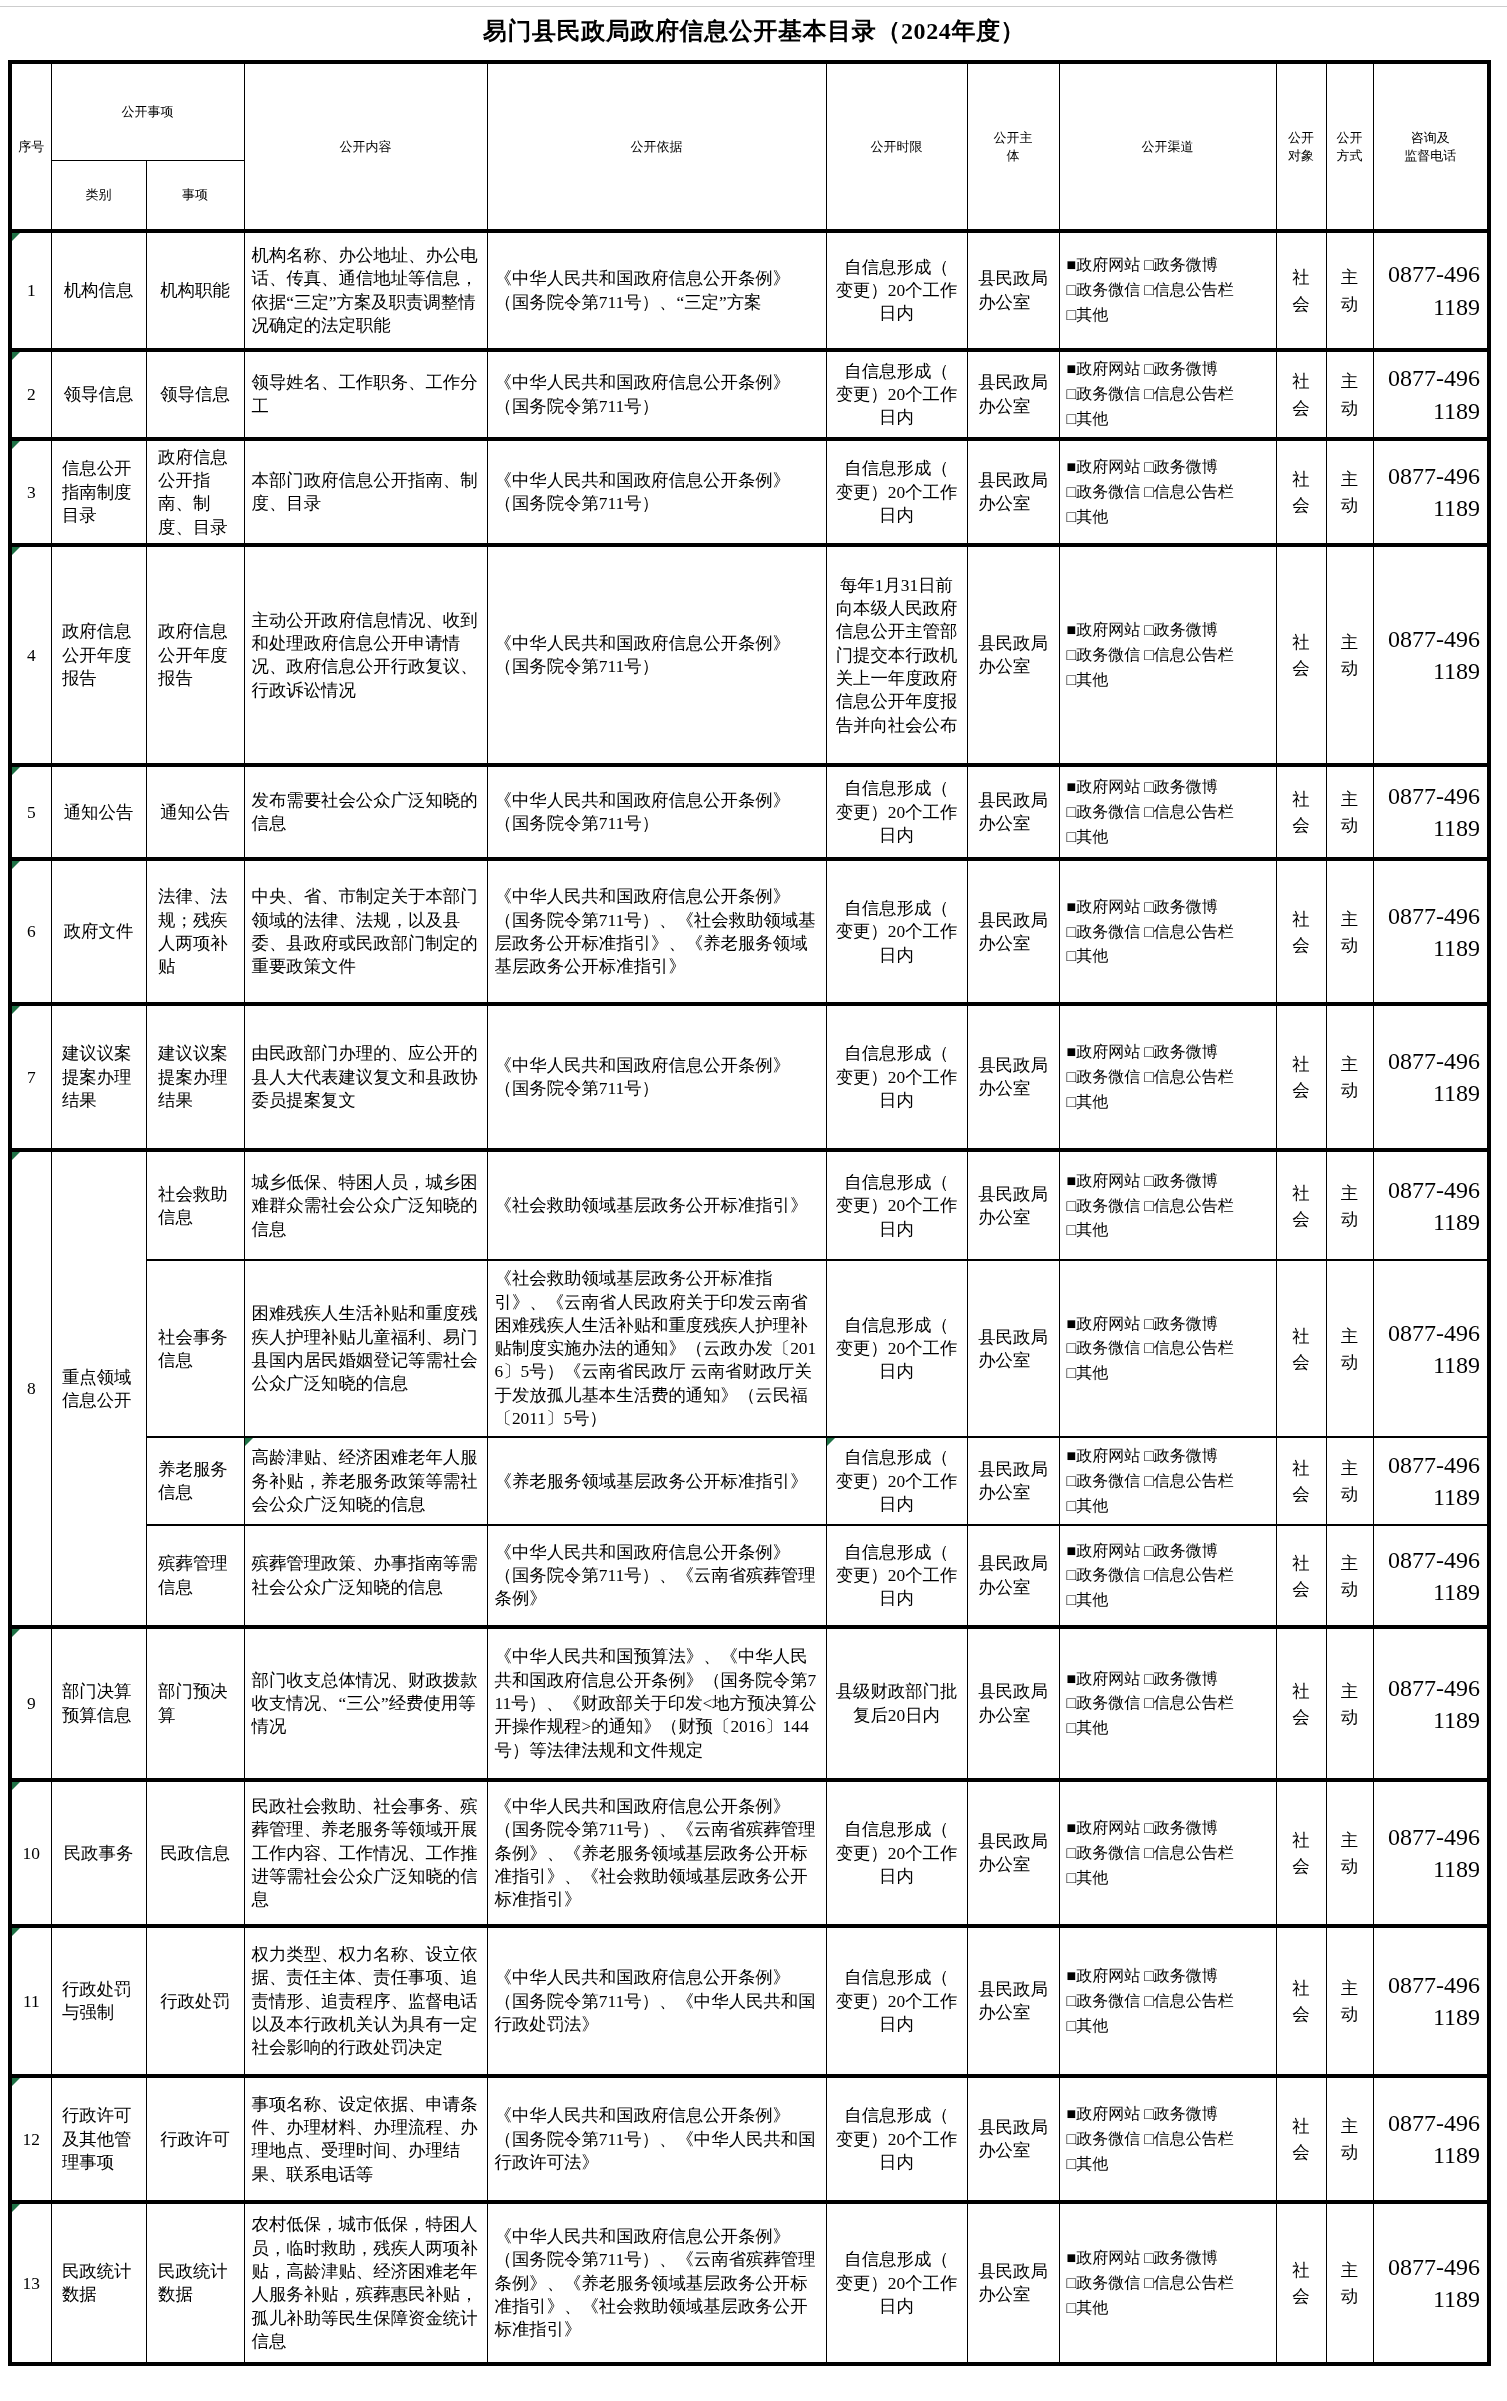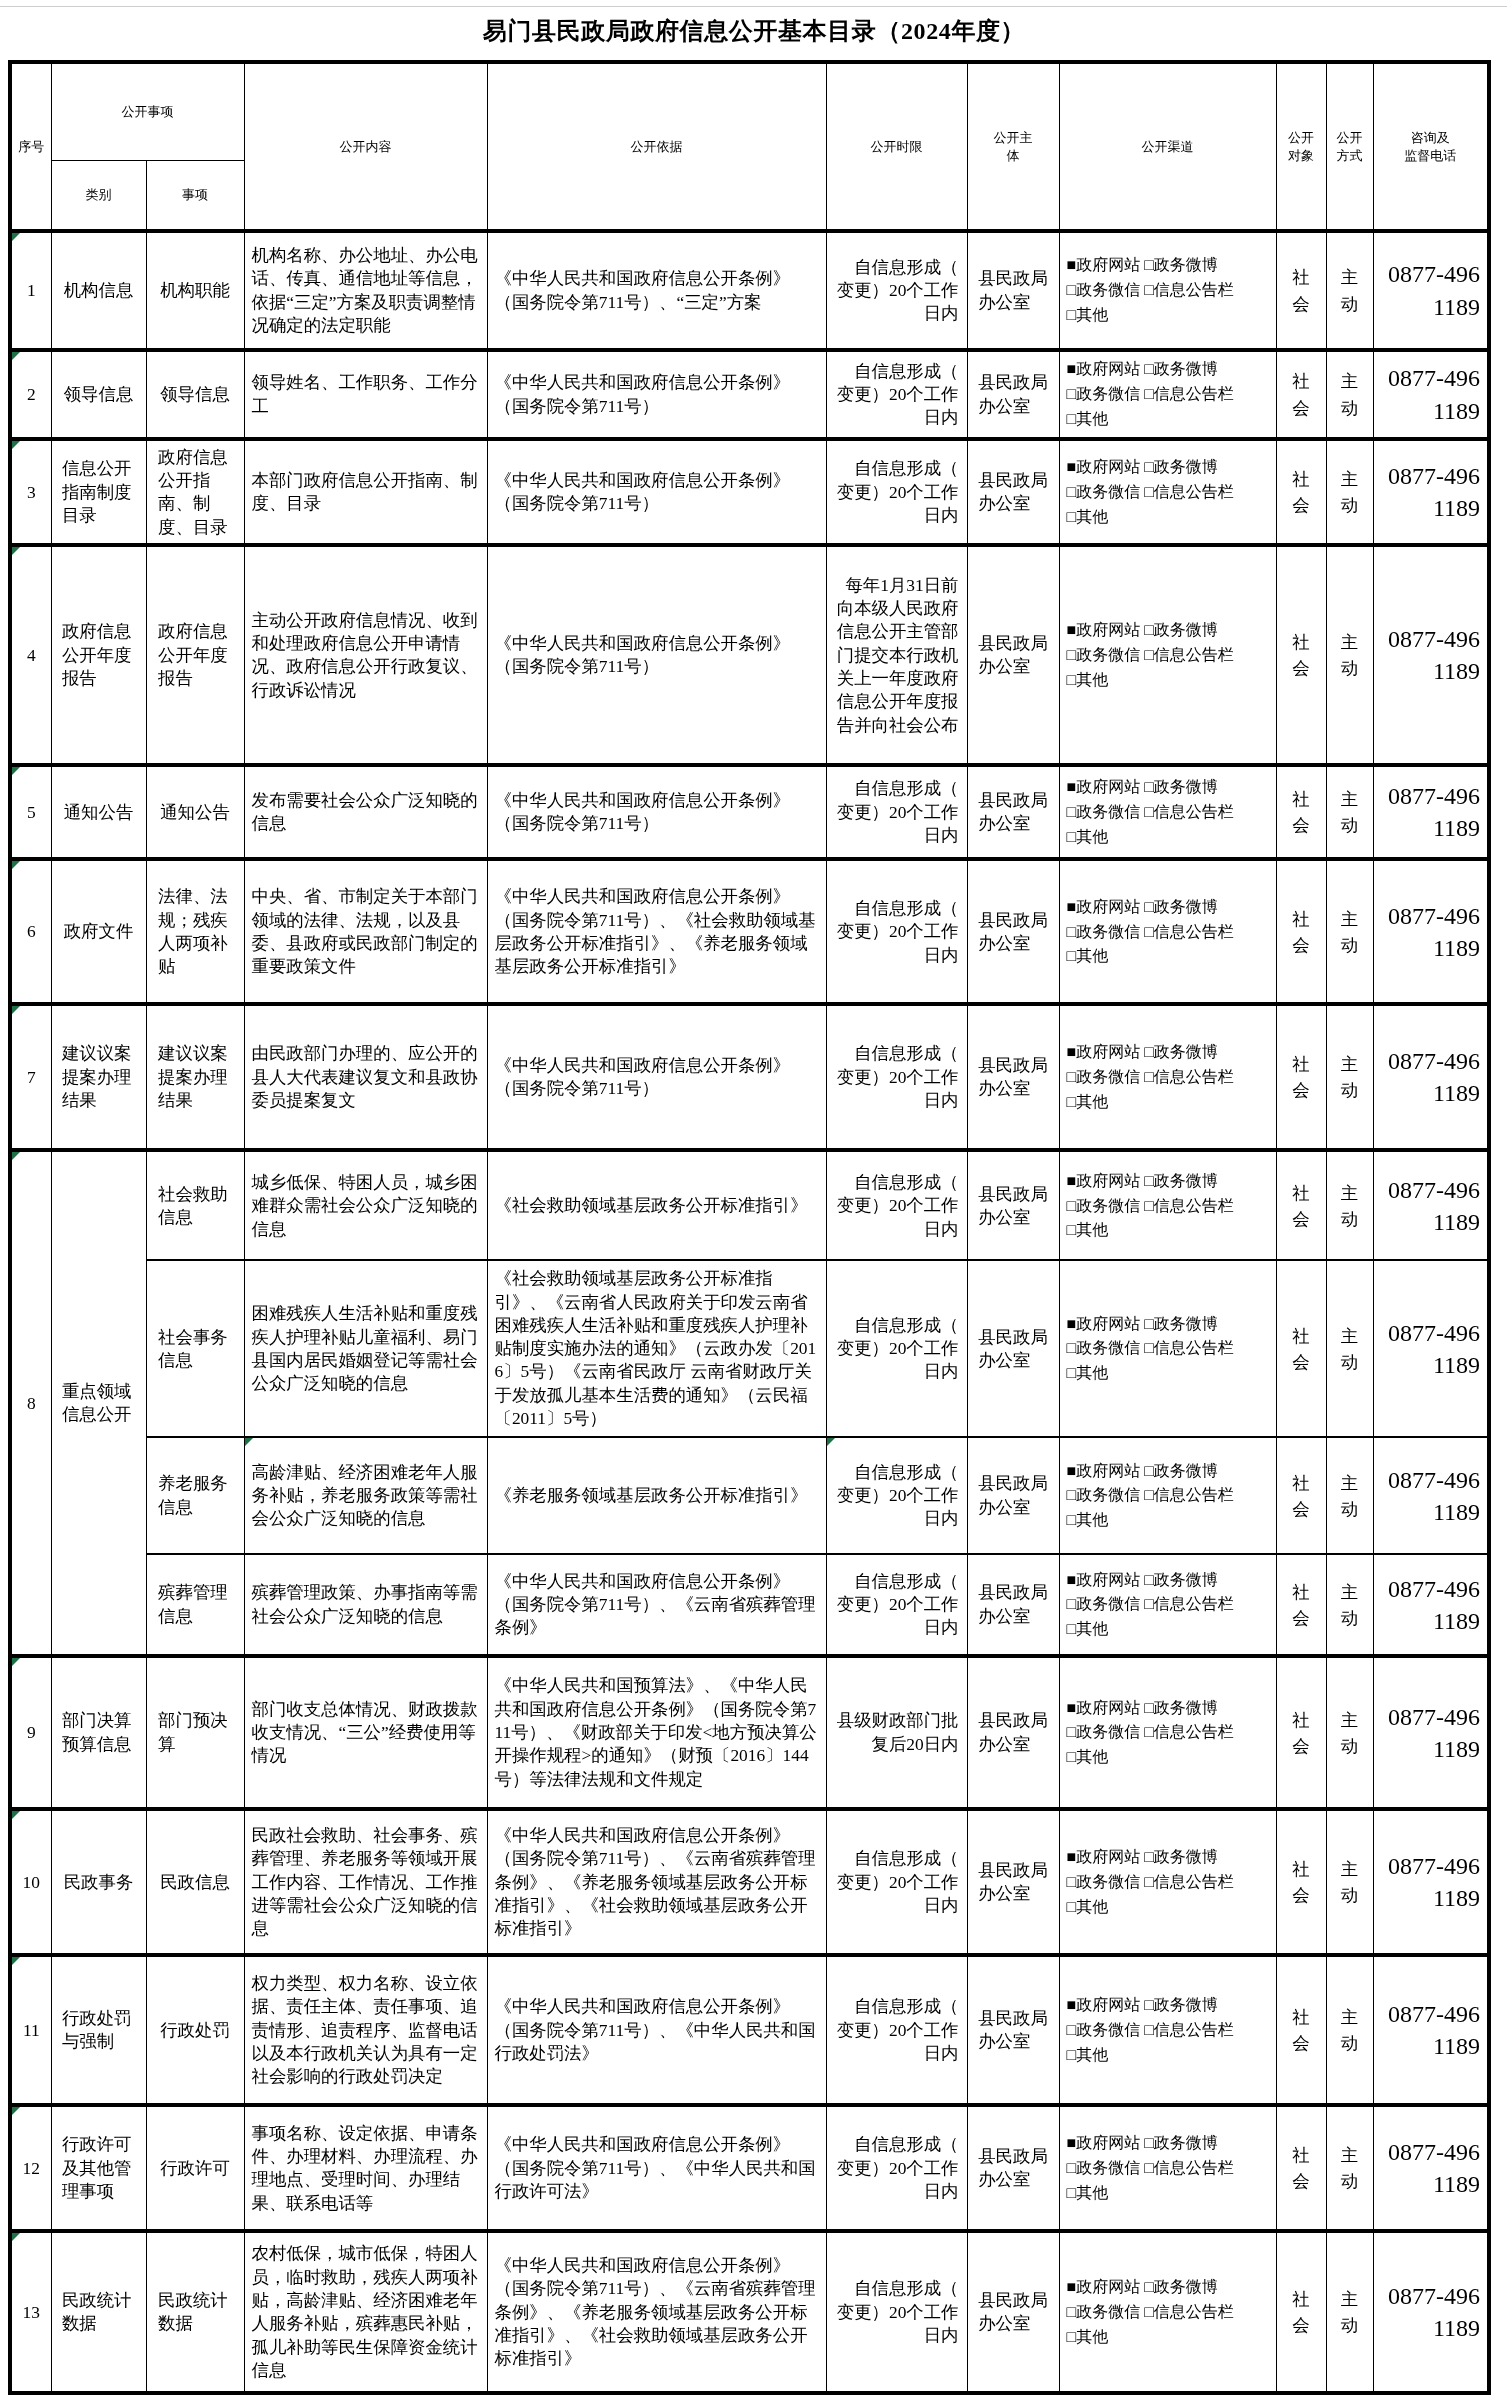--- a/index.html
+++ b/index.html
@@ -51,21 +51,21 @@
   thead tr:nth-child(2){height:71px;}
   
   tr.rm > td{border-top-width:4px;}
   tr.sub > td{border-top-width:2.3px;}
   td.c-no{text-align:center;padding:2.3px 1.2px;}
   td.c-cat{text-align:center;padding:4.6px 10.4px;}
   td.c-item{text-align:center;padding:4.6px 11.6px;}
   span.bl{display:inline-block;text-align:left;white-space:pre-line;}
   td.c-content{text-align:left;padding:5.8px 7px;}
   td.c-basis{text-align:left;padding:5.8px 7px;}
-  td.c-time{text-align:right;white-space:pre-line;padding:5.8px 8px;}
+  td.c-time{text-align:center;white-space:pre-line;padding:5.8px 8px;}
   td.c-subj{text-align:center;padding:4.6px 5.8px;}
   td.c-chan{text-align:left;font-size:16px;line-height:1.55;white-space:pre-line;padding:4.6px 7px;}
   td.c-target,td.c-method{text-align:center;padding:4.6px 7.5px;line-height:1.5;margin-left:48px;}
   td.c-phone{text-align:right;font-size:24px;letter-spacing:0;}
   
   .gt{position:relative;}
   .gt::before{
     content:"";position:absolute;top:0;left:0;width:0;height:0;
     border-top:8.7px solid #1e7145;
     border-right:8.7px solid transparent;
@@ -270,21 +270,21 @@
 日内</td>
           <td class="c-subj"><span class="bl">县民政局
 办公室</span></td>
           <td class="c-chan">■政府网站 □政务微博
 □政务微信 □信息公告栏
 □其他</td>
           <td class="c-target">社会</td>
           <td class="c-method">主动</td>
           <td class="c-phone">0877-4961189</td>
         </tr>
-        <tr class="sub" style="height: 117px;">
+        <tr class="sub" style="height: 88px;">
           <td class="c-item"><span class="bl">养老服务信息</span></td>
           <td class="c-content gt">高龄津贴、经济困难老年人服务补贴，养老服务政策等需社会公众广泛知晓的信息</td>
           <td class="c-basis">《养老服务领域基层政务公开标准指引》</td>
           <td class="c-time gt">自信息形成（
 变更）20个工作
 日内</td>
           <td class="c-subj"><span class="bl">县民政局
 办公室</span></td>
           <td class="c-chan">■政府网站 □政务微博
 □政务微信 □信息公告栏

